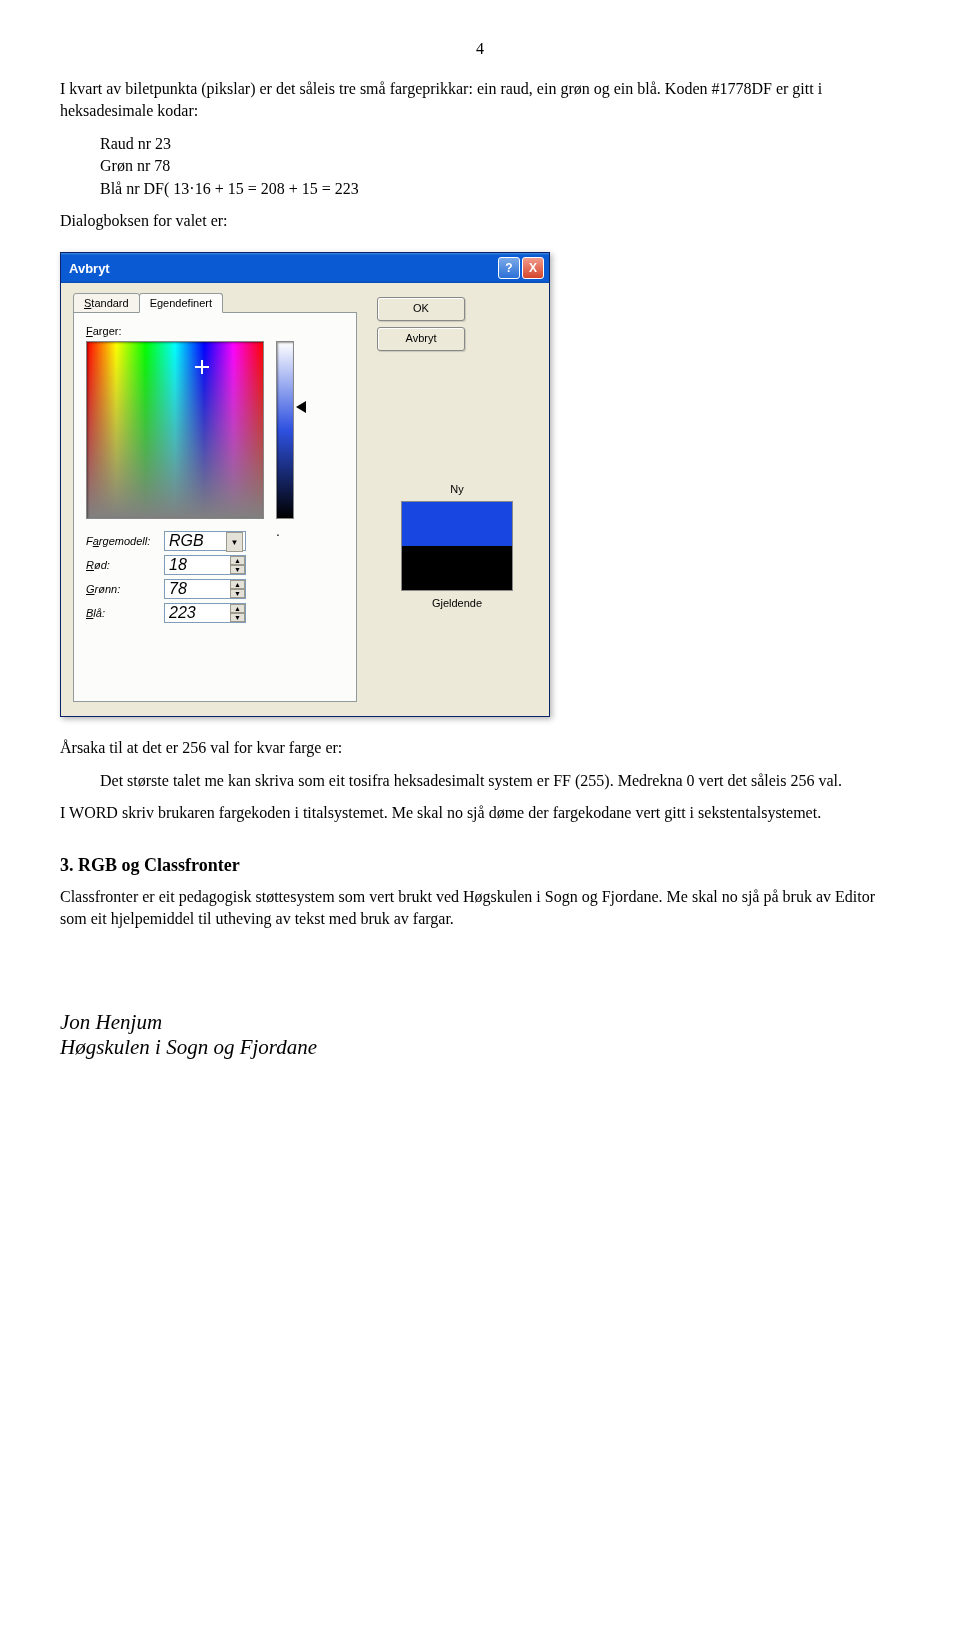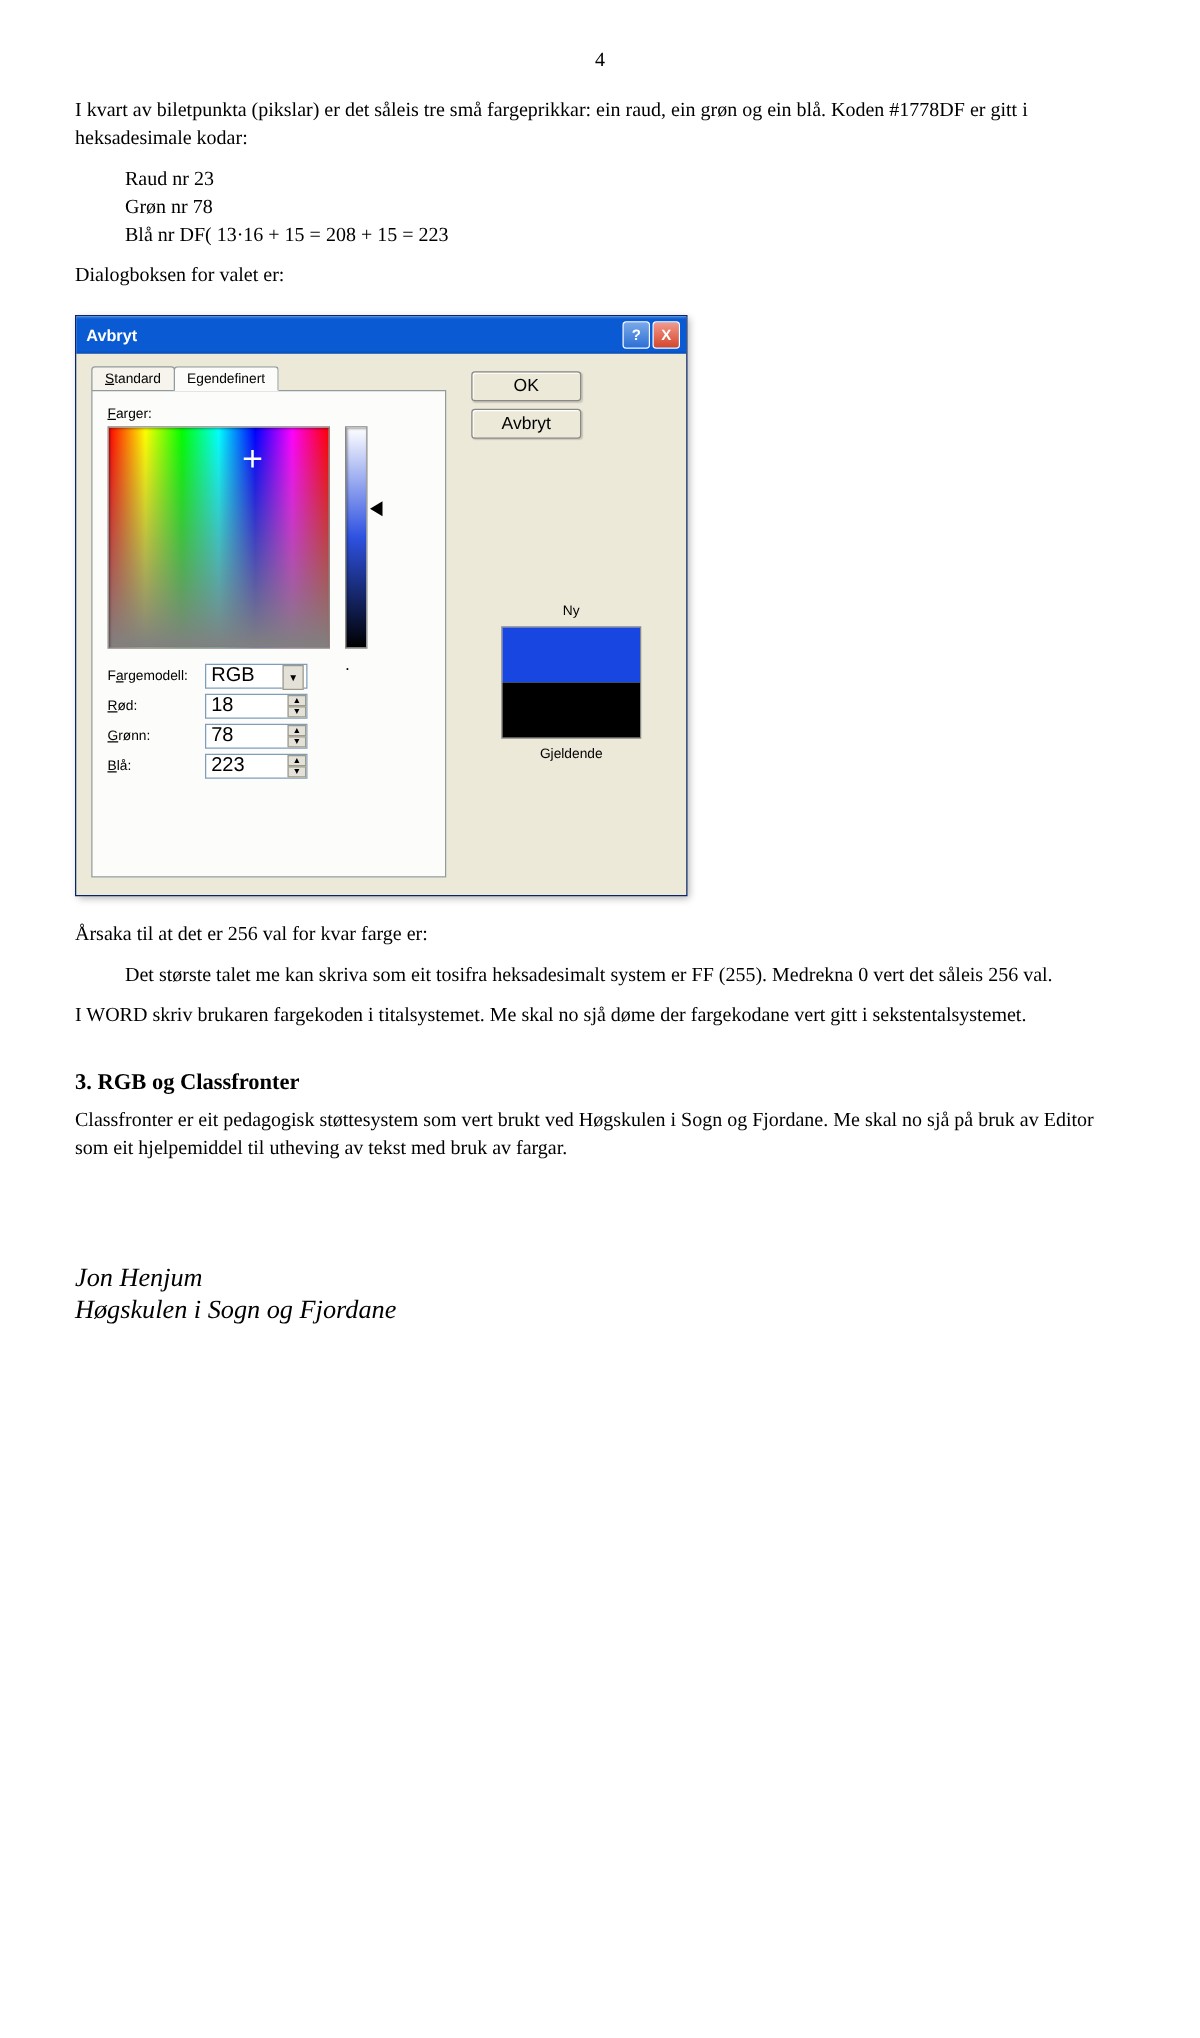--- a/index.html
+++ b/index.html
@@ -87,21 +87,21 @@
     width: 160px;
   }
   .win-btn {
     width: 86px;
     height: 22px;
     background: #ece9d8;
     border: 1px solid #888;
     border-radius: 3px;
     box-shadow: inset 1px 1px 0 #fff, 1px 1px 1px rgba(0,0,0,0.15);
     font-family: Tahoma, sans-serif;
-    font-size: 14px;
+    font-size: 11px;
     margin-bottom: 6px;
     display: block;
     text-align: center;
     line-height: 20px;
   }
 
   .panel-label { display: block; margin-bottom: 4px; }
 
   .color-area {
     position: relative;
@@ -153,20 +153,21 @@
     border-top: 6px solid transparent;
     border-bottom: 6px solid transparent;
     border-right: 10px solid #000;
   }
   .dot-row { position:absolute; left:190px; top:182px; font-size:14px; }
 
   .field-row {
     display: flex;
     align-items: center;
     margin: 4px 0;
+    font-style: italic;
   }
   .field-row label { width: 78px; }
   .num-input {
     width: 56px; height: 18px;
     background: #fff;
     border: 1px solid #7f9db9;
     padding: 0 20px 0 4px;
     font-family: Tahoma, sans-serif;
     font-size: 16px;
     position: relative;

